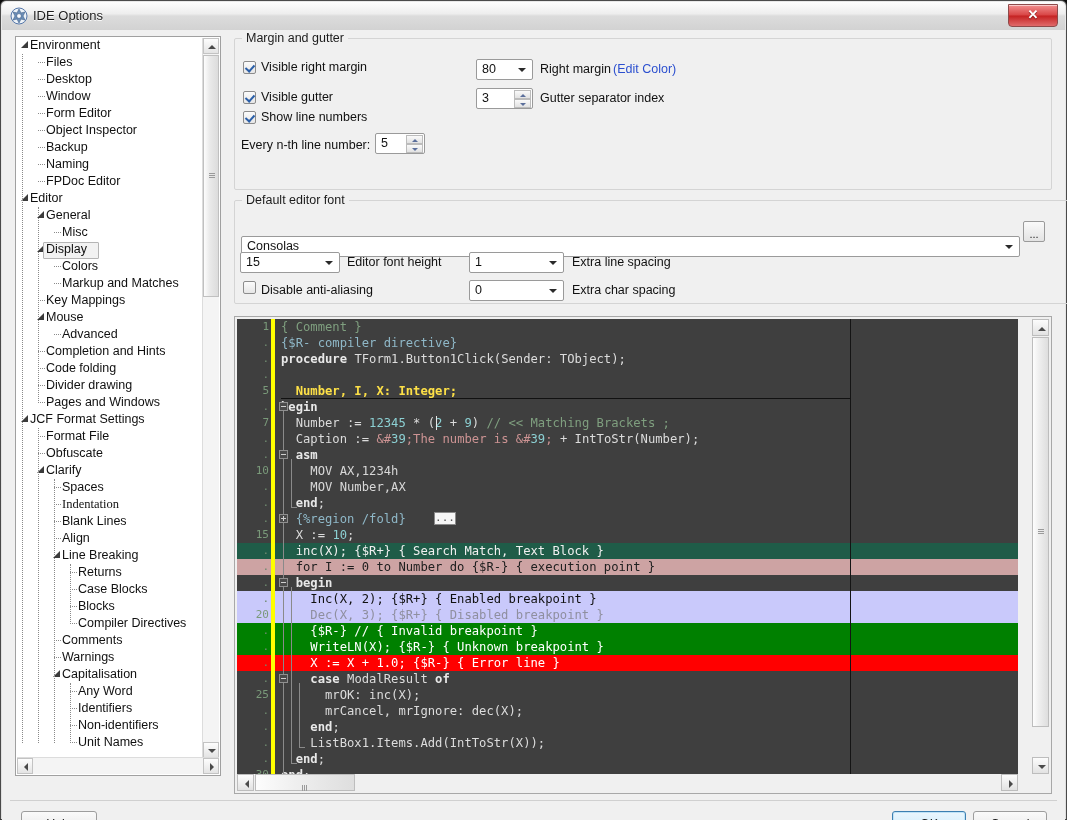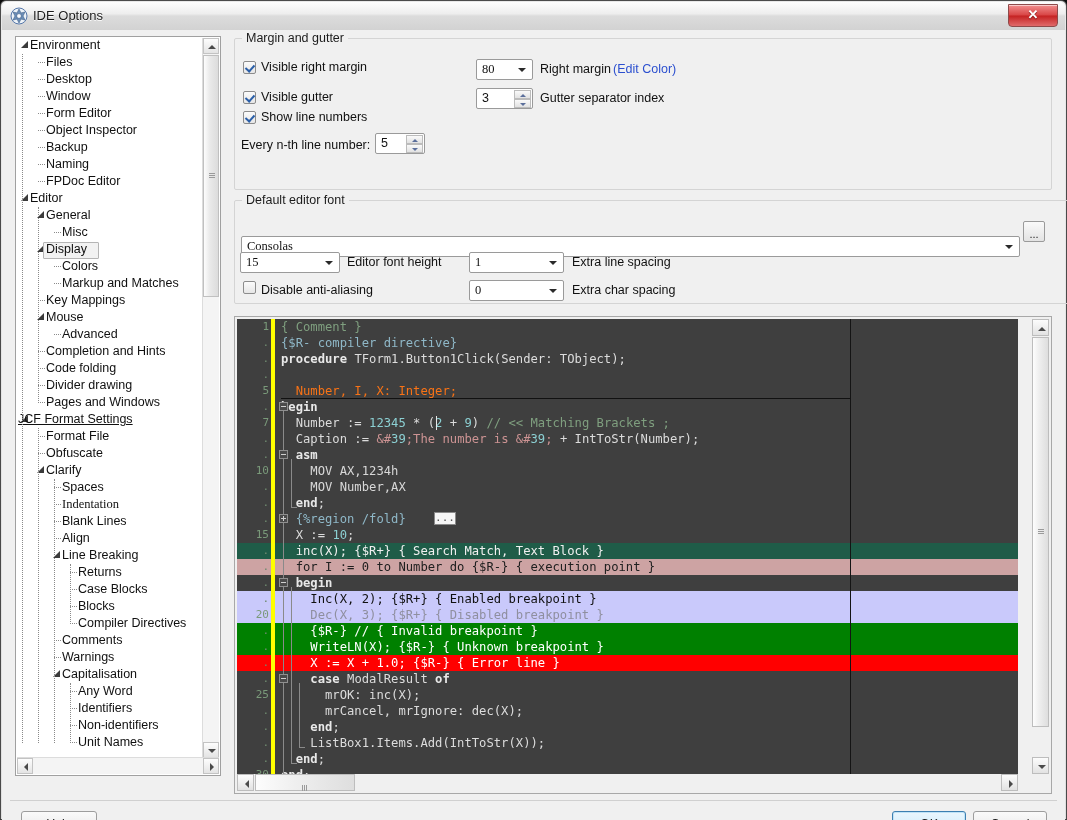--- a/index.html
+++ b/index.html
@@ -121,21 +121,21 @@
   }
   .chk.checked:after{
     content:"";position:absolute;left:3px;top:1px;width:4px;height:7px;
     border:solid #2b5fa8;border-width:0 2px 2px 0;transform:rotate(42deg);
   }
   .lbl{position:absolute;font-size:12.5px;color:#111;white-space:nowrap;}
   .link{position:absolute;font-size:12.5px;color:#2b4fcf;white-space:nowrap;cursor:pointer;}
 
   .combo{
     position:absolute;box-sizing:border-box;height:21px;
-    background:#fff;border:1px solid #9a9a9a;border-radius:2px;cursor:pointer;font-family:Liberation Serif, serif;
+    background:#fff;border:1px solid #9a9a9a;border-radius:2px;cursor:pointer;
   }
   .combo .val{
     position:absolute;left:5px;top:2px;font-size:12.5px;color:#111;white-space:nowrap;
   }
   .combo .arrowbox{
     position:absolute;right:1px;top:1px;width:17px;height:17px;
   }
   .combo .arrowbox:after{
     content:"";position:absolute;left:4px;top:7px;
     border-left:4px solid transparent;border-right:4px solid transparent;
@@ -381,21 +381,21 @@
           <div class="tree-item" style="height: 17px;">
             <span class="tree-dash" style="left: 22px;"></span>
             <span class="tree-label" style="left: 30px;">Pages and Windows</span>
           </div>
           <div class="tree-item" style="height: 17px;">
             <span class="tree-arrow" style="left: 5px;">
               <svg width="9" height="9" viewBox="0 0 9 9">
                 <path d="M0 7 L7 7 L7 0 Z" fill="#3b3b3b"></path>
               </svg>
             </span>
-            <span class="tree-label" style="left: 2px; text-decoration: underline;">JCF Format Settings</span>
+            <span class="tree-label" style="left: 14px;">JCF Format Settings</span>
           </div>
           <div class="tree-item" style="height: 17px;">
             <span class="tree-dash" style="left: 22px;"></span>
             <span class="tree-label" style="left: 30px;">Format File</span>
           </div>
           <div class="tree-item" style="height: 17px;">
             <span class="tree-dash" style="left: 22px;"></span>
             <span class="tree-label" style="left: 30px;">Obfuscate</span>
           </div>
           <div class="tree-item" style="height: 17px;">
@@ -605,21 +605,21 @@
             <div class="row">
               <div class="rowbg" style="background: rgb(63, 63, 63);"></div>
               <div class="gutter-num" style="color: rgb(111, 138, 111);">.</div>
               <div class="modbar" style="background: rgb(255, 255, 0);"></div>
               <div class="codetext" style="color: rgb(220, 220, 220); margin-top: 28px;"><span class="k">var</span>  <span class="c">// Delphi Comment</span></div>
             </div>
             <div class="row">
               <div class="rowbg" style="background: rgb(63, 63, 63);"></div>
               <div class="gutter-num" style="color: rgb(122, 154, 122);">5</div>
               <div class="modbar" style="background: rgb(255, 255, 0);"></div>
-              <div class="codetext" style="color: #f97316;">  Number, I, X: Integer;</div>
+              <div class="codetext" style="color: #fde047; font-weight: bold;">  Number, I, X: Integer;</div>
             </div>
             <div class="row">
               <div class="rowbg" style="background: rgb(63, 63, 63);"></div>
               <div class="gutter-num" style="color: rgb(111, 138, 111);">.</div>
               <div class="modbar" style="background: rgb(255, 255, 0);"></div>
               <div class="codetext" style="color: rgb(220, 220, 220);"><span class="k">begin</span></div>
             </div>
             <div class="row">
               <div class="rowbg" style="background: rgb(63, 63, 63);"></div>
               <div class="gutter-num" style="color: rgb(122, 154, 122);">7</div>

